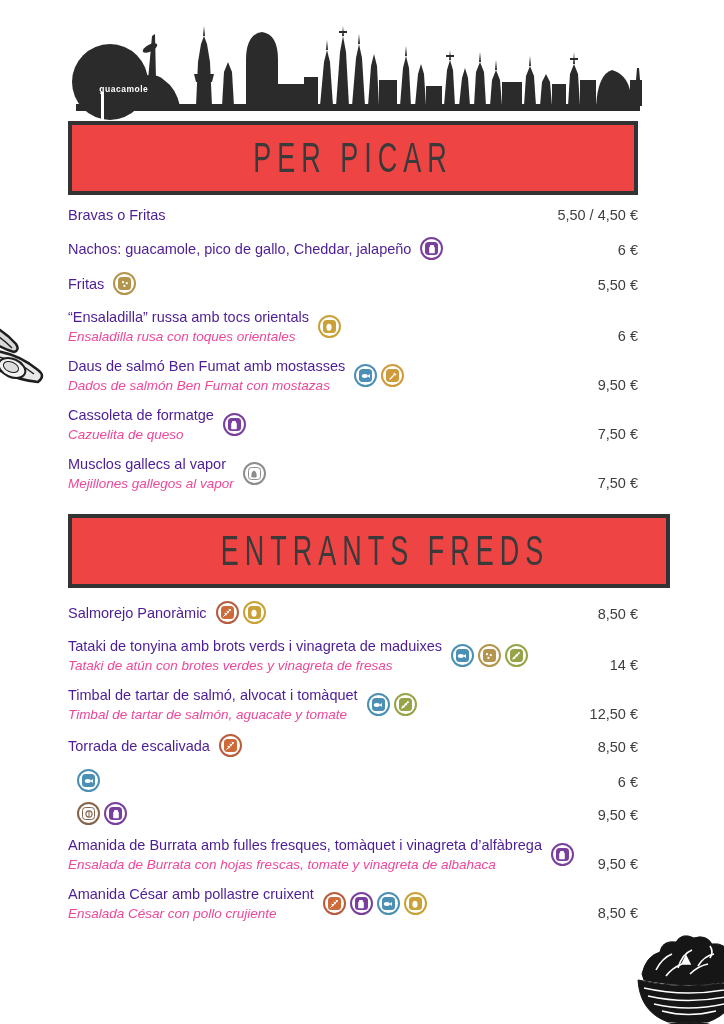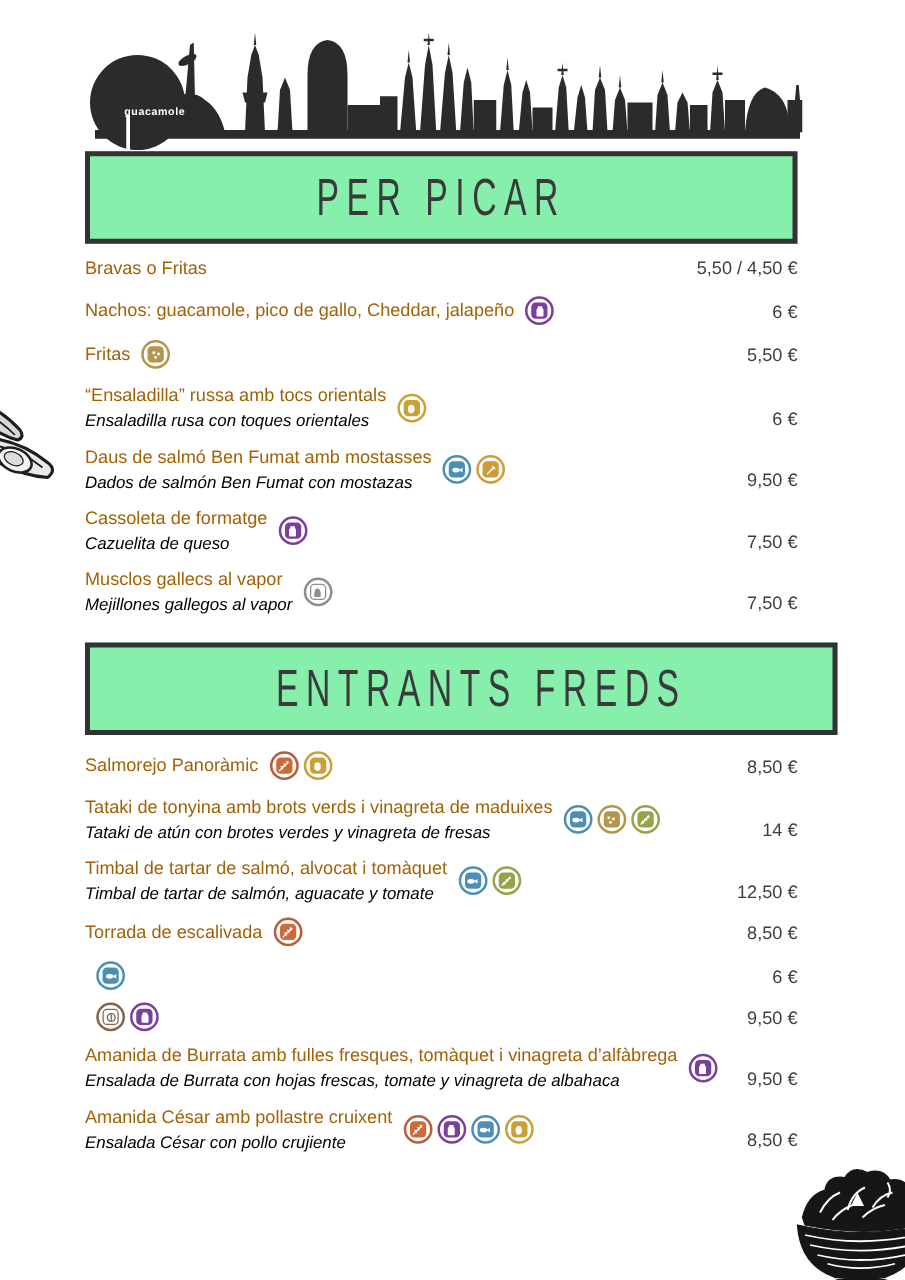--- a/index.html
+++ b/index.html
@@ -17,37 +17,37 @@
     font-weight:bold;
   }
   .logo-stem{
     position:absolute;left:38%;top:63%;width:3px;height:56px;background:#fff;
   }
   .skyline{position:absolute;left:110px;top:22px;z-index:2;}
   .groundbar{position:absolute;left:76px;top:104px;width:564px;height:7px;background:#2b2b2b;z-index:1;}
   
   .titlebox{
     position:absolute;left:68px;width:562px;height:66px;border:4px solid #333;
-    display:flex;align-items:center;justify-content:center;background:#86efac;z-index:4;
+    display:flex;align-items:center;justify-content:center;background:#ef4444;z-index:4;
   }
   .titlebox .t{
     font-size:27px;letter-spacing:6px;color:#3a3a3a;font-weight:500;
     transform:scaleY(1.55);transform-origin:center;white-space:nowrap;
   }
   #box1{top:121px;}
   #box2{top:514px;padding-left:32px;}
   
   .items{position:absolute;left:68px;width:570px;}
   #items1{top:205px;}
   #items2{top:601px;}
   .mrow{display:flex;align-items:center;margin-bottom:10px;}
   .mrow.single{margin-bottom:12px;}
   .mtext{display:flex;flex-direction:column;flex:0 0 auto;max-width:505px;}
-  .mname{font-size:14.5px;line-height:20px;color:#a16207;white-space:nowrap;}
-  .msub{font-size:13.5px;line-height:19px;color:#000000;font-style:italic;white-space:nowrap;}
+  .mname{font-size:14.5px;line-height:20px;color:#4c1d95;white-space:nowrap;}
+  .msub{font-size:13.5px;line-height:19px;color:#ec4899;font-style:italic;white-space:nowrap;}
   .micons{display:flex;gap:4px;margin-left:9px;align-items:center;flex:0 0 auto;}
   .mprice{margin-left:auto;align-self:flex-end;font-size:14.5px;line-height:20px;
     color:#3e3e3e;white-space:nowrap;padding-left:8px;}
   
   .al{width:23px;height:23px;border-radius:50%;border:2px solid;box-sizing:border-box;
     display:flex;align-items:center;justify-content:center;background:#fff;}
   .al-sq{width:13px;height:13px;border-radius:3.5px;box-sizing:border-box;
     display:flex;align-items:center;justify-content:center;}
   .al-sq svg{display:block;}
   

